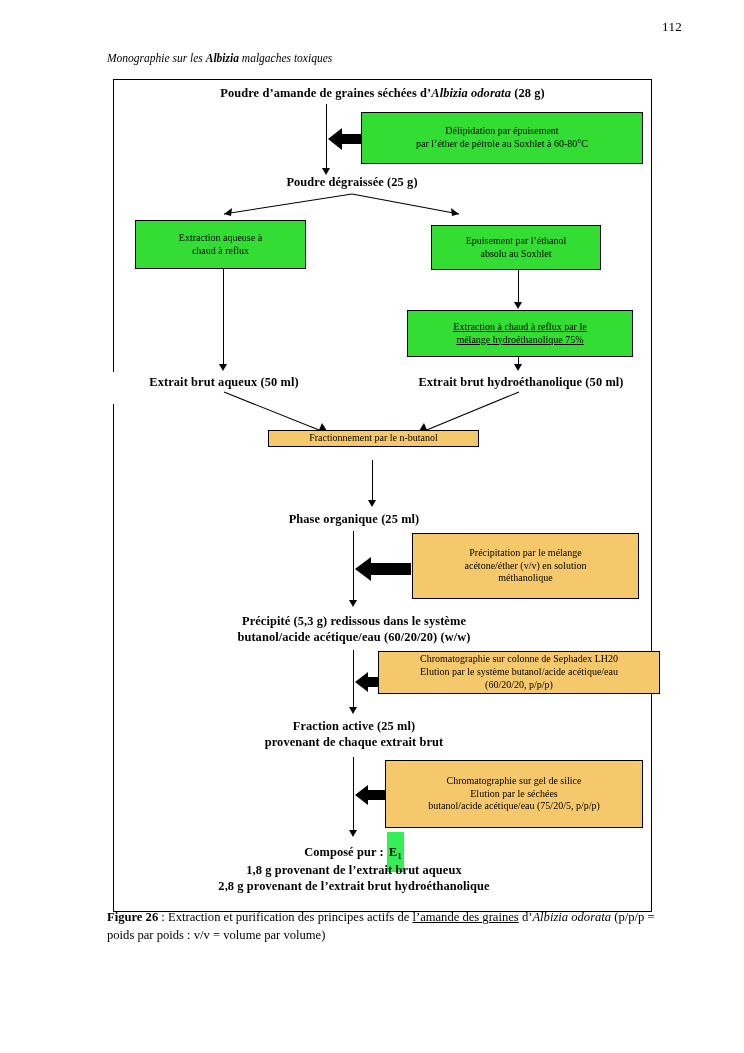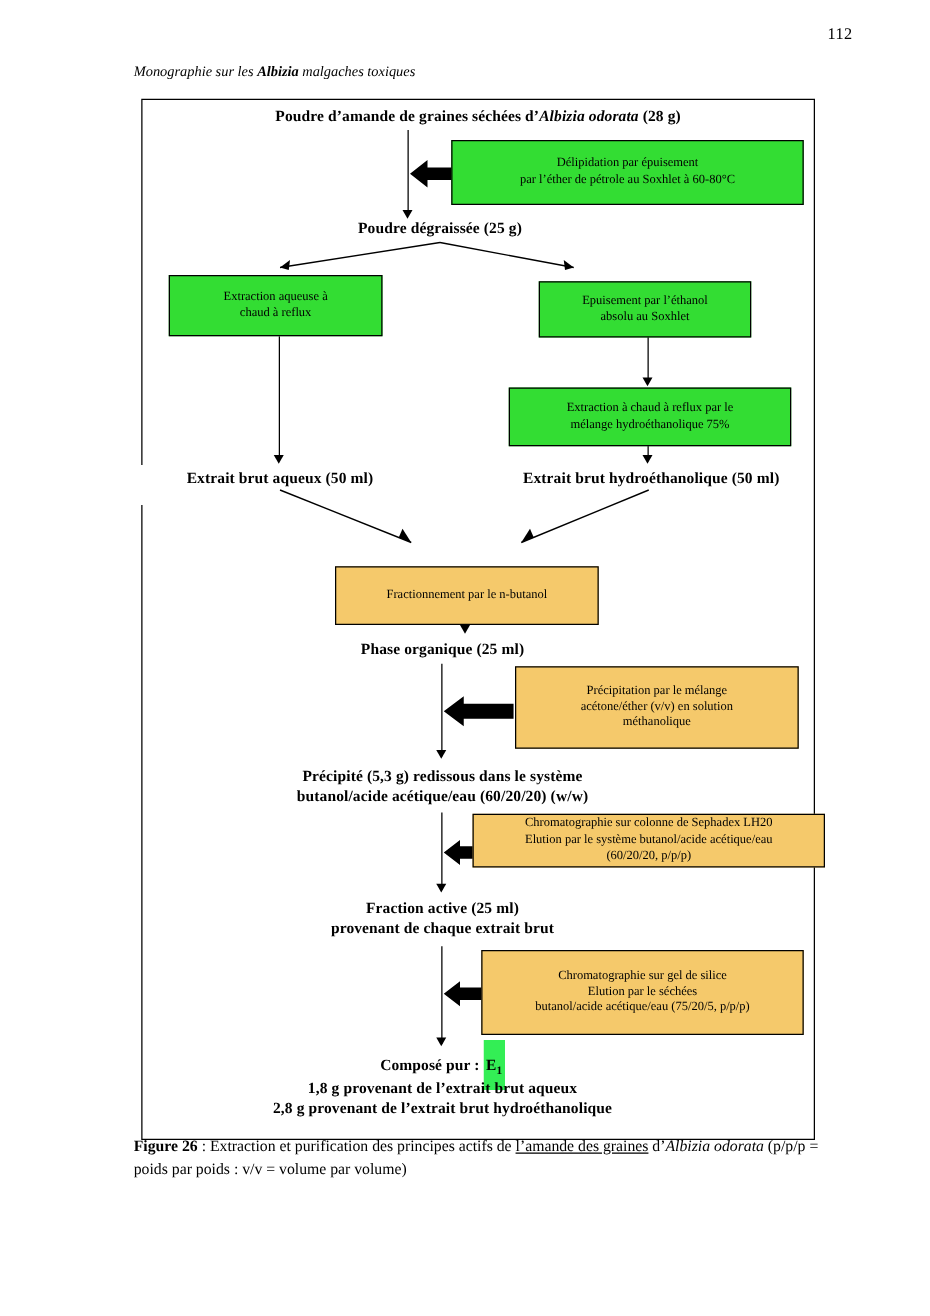--- a/index.html
+++ b/index.html
@@ -186,34 +186,34 @@
   <div class="node box green" style="left:412px;top:225px;width:170px;height:45px;">
     <span class="ln">Epuisement par l’éthanol</span>
     <span class="ln">absolu au Soxhlet</span>
   </div>
 
   <div class="node box green" style="left:116px;top:220px;width:171px;height:49px;">
     <span class="ln">Extraction aqueuse à</span>
     <span class="ln">chaud à reflux</span>
   </div>
 
-  <div class="node box green" style="left:388px;top:310px;width:226px;height:47px;">
+  <div class="node box green" style="left:388px;top:310px;width:226px;height:47px;text-decoration:underline;">
     <span class="ln">Extraction à chaud à reflux par le</span>
     <span class="ln">mélange hydroéthanolique 75%</span>
   </div>
 
   <div class="node label-node" style="left:110px;top:374px;width:190px;height:18px;">
     <span class="ln">Extrait brut aqueux (50 ml)</span>
   </div>
 
   <div class="node label-node" style="left:382px;top:374px;width:240px;height:18px;">
     <span class="ln">Extrait brut hydroéthanolique (50 ml)</span>
   </div>
 
-  <div class="node box orange" style="left:249px;top:453px;width:211px;height:47px;">
+  <div class="node box orange" style="left:249px;top:430px;width:211px;height:17px;">
     <span class="ln">Fractionnement par le n-butanol</span>
   </div>
 
   <div class="node label-node" style="left:200px;top:511px;width:270px;height:18px;">
     <span class="ln">Phase organique (25 ml)</span>
   </div>
 
   <div class="node box orange" style="left:393px;top:533px;width:227px;height:66px;">
     <span class="ln">Précipitation par le mélange</span>
     <span class="ln">acétone/éther (v/v) en solution</span>

